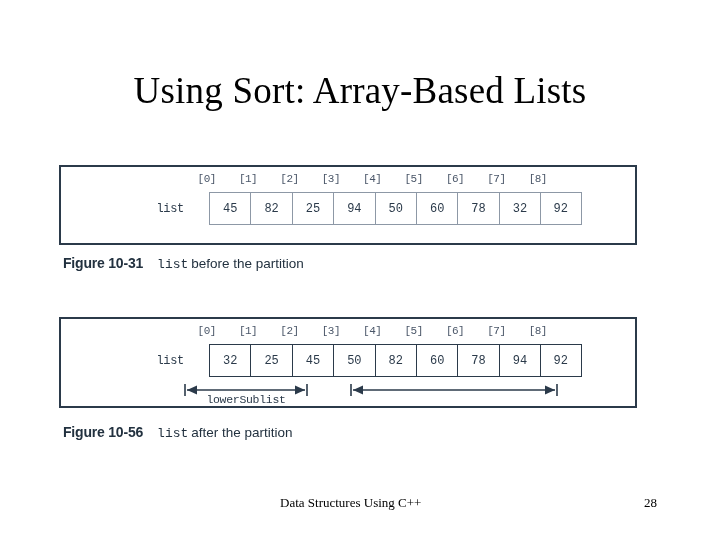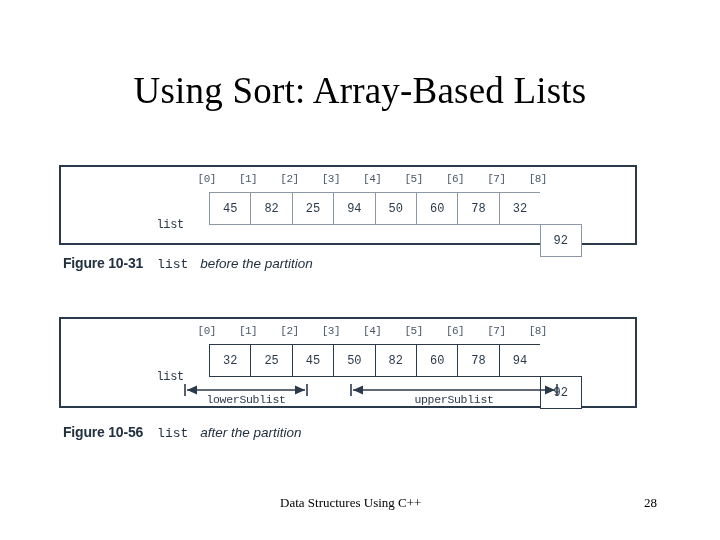--- a/index.html
+++ b/index.html
@@ -92,21 +92,21 @@
     border: 1px solid #8d98a6;
     border-right: none;
     display: flex;
     align-items: center;
     justify-content: center;
     font-family: "Liberation Mono", "DejaVu Sans Mono", monospace;
     font-size: 12px;
     color: #2b3a4a;
     background: #ffffff;
   }
-  .cell:last-child { border-right: 1px solid #8d98a6; margin-top: 32px; }
+  .cell:last-child { border-right: 1px solid #8d98a6; }
 
   .cells.dark .cell { border-color: #2b3a4a; }
   .cells.dark .cell:last-child { border-right: 1px solid #2b3a4a; }
 
   
   .sublists {
     position: absolute;
     left: 123px;
     top: 59px;
     width: 375px;
@@ -154,22 +154,21 @@
     font-weight: bold;
     font-size: 14px;
     letter-spacing: -0.2px;
   }
   .caption .mono-word {
     font-family: "Liberation Mono", "DejaVu Sans Mono", monospace;
     font-size: 13px;
     margin-left: 14px;
   }
   .caption .caption-rest {
-    margin-left: 12px;
-    font-style: italic;
+    margin-left: 3px;
   }
 
   
   .footer-text {
     position: absolute;
     left: 280px;
     top: 495px;
     font-family: "Liberation Serif", serif;
     font-size: 13px;
     color: #000000;
@@ -270,21 +269,20 @@
       </div>
 
       <div class="sublist" id="sublist-upper">
         <svg class="arrow-line" viewBox="0 0 208 12" preserveAspectRatio="none">
           <line x1="1" y1="0" x2="1" y2="12" stroke="#2b3a4a" stroke-width="1.6"></line>
           <line x1="207" y1="0" x2="207" y2="12" stroke="#2b3a4a" stroke-width="1.6"></line>
           <line x1="3" y1="6" x2="205" y2="6" stroke="#2b3a4a" stroke-width="1.6"></line>
           <polygon points="3,6 13,1.5 13,10.5" fill="#2b3a4a"></polygon>
           <polygon points="205,6 195,1.5 195,10.5" fill="#2b3a4a"></polygon>
         </svg>
-        <div class="sublist-label">upperSublist</div>
       </div>
 
     </div>
 
   </div>
 </div>
 
 <div class="caption" id="caption-2">
   <span class="fig-num">Figure 10-56</span><span class="mono-word">list</span><span class="caption-rest">after the partition</span>
 </div>

